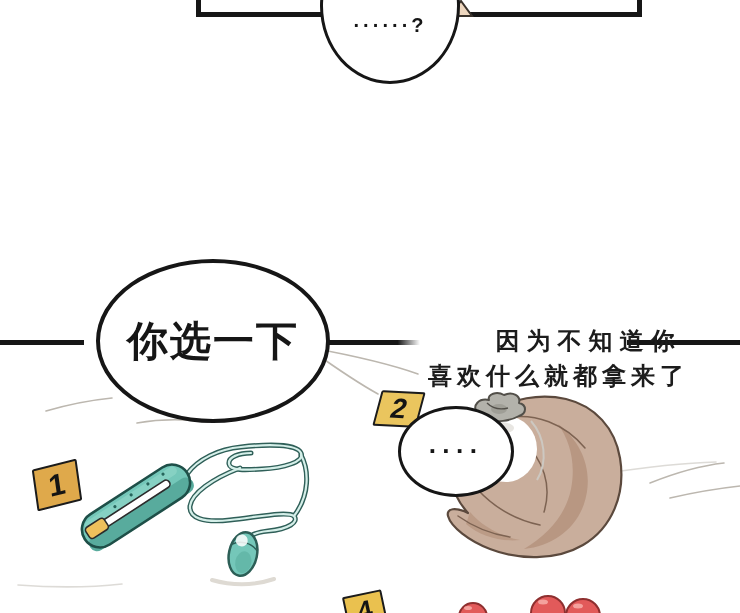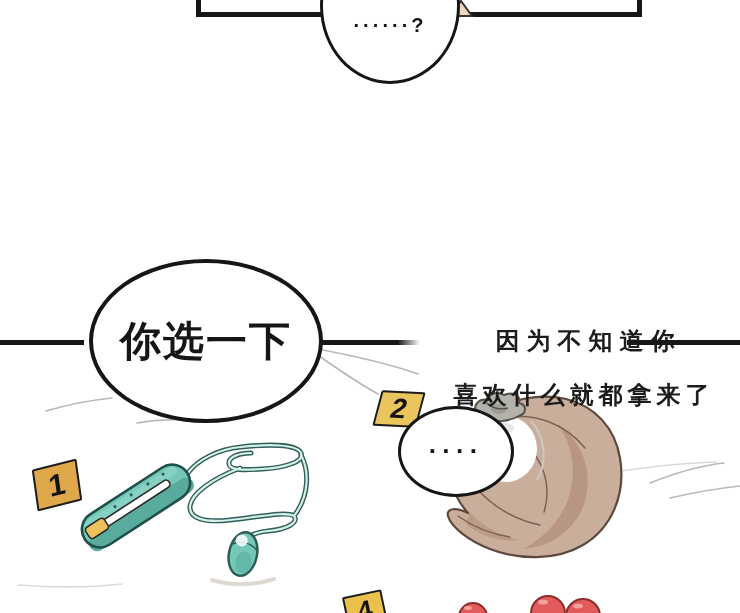--- a/index.html
+++ b/index.html
@@ -12,28 +12,28 @@
     position:absolute;
     background:linear-gradient(90deg,#161616 0%,#161616 80%,rgba(22,22,22,0) 100%);
   }
   .bubble{
     position:absolute;background:#ffffff;border:3px solid #161616;border-radius:50%;
     display:flex;align-items:center;justify-content:center;box-sizing:border-box;
   }
   .bubble-top{left:320px;top:-72px;width:140px;height:156px;z-index:5;
     align-items:flex-end;padding-bottom:44px;}
   .bubble-top span{font-size:20px;font-weight:800;letter-spacing:3px;}
-  .bubble-main{left:89px;top:259px;width:234px;height:164px;border-width:4px;z-index:5;}
+  .bubble-main{left:96px;top:259px;width:234px;height:164px;border-width:4px;z-index:5;}
   .bubble-main span{font-size:41px;font-weight:700;letter-spacing:2px;}
   .bubble-small{left:398px;top:406px;width:116px;height:91px;z-index:6;}
   .bubble-small span{font-size:26px;font-weight:800;letter-spacing:5px;}
   .narration{position:absolute;left:428px;top:326px;width:312px;z-index:3;
     font-weight:600;color:#1c1c1c;}
   .narration .l1{font-size:24px;letter-spacing:7px;margin-left:9px;line-height:30px;text-align:center;}
-  .narration .l2{font-size:24px;letter-spacing:5px;margin-top:24px;line-height:30px;text-align:center;}
+  .narration .l2{font-size:24px;letter-spacing:5px;margin-top:5px;line-height:30px;}
   .tag{
     position:absolute;z-index:4;display:flex;align-items:center;justify-content:center;
     border:2.5px solid #1b1b1b;border-radius:2px;font-weight:700;color:#141414;
     box-sizing:border-box;
   }
   .tag1{left:34px;top:464px;width:46px;height:42px;font-size:30px;
     background:#dfa94b;transform:rotate(-14deg) skewX(-6deg);}
   .tag2{left:377px;top:391px;width:44px;height:36px;font-size:28px;
     background:#eac55e;transform:rotate(3deg) skewX(-12deg);}
   .tag4{left:345px;top:593px;width:40px;height:34px;font-size:26px;

